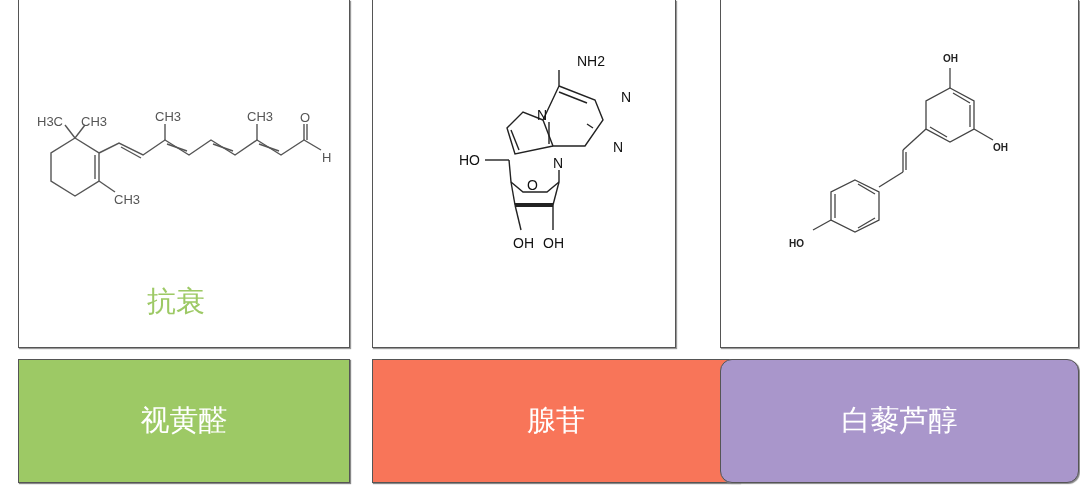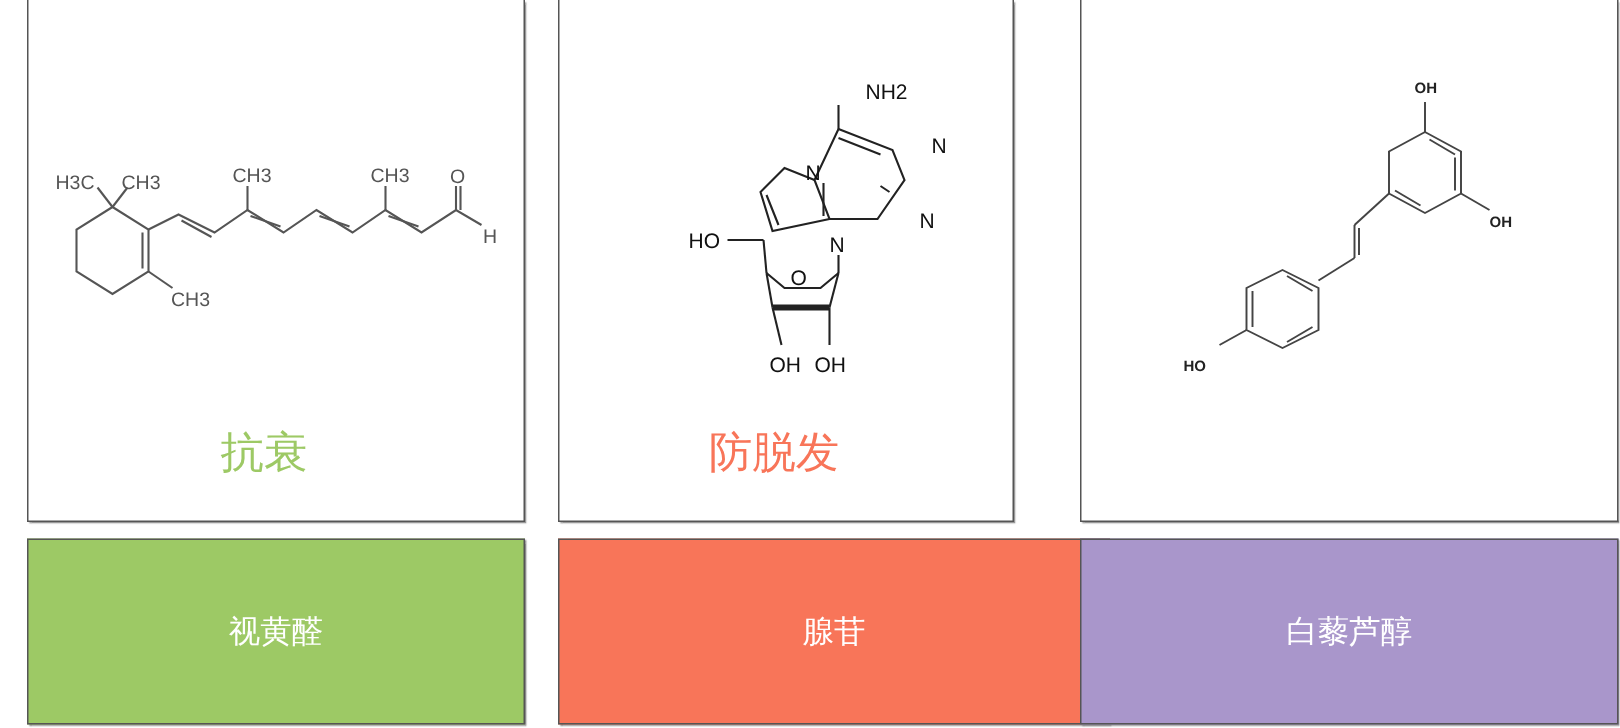--- a/index.html
+++ b/index.html
@@ -1,20 +1,20 @@
 <!DOCTYPE html>
 <html><head>
 <meta charset="utf-8">
 <style>
   html,body{margin:0;padding:0;background:#ffffff;}
   body{width:1080px;height:485px;position:relative;overflow:hidden;font-family:"DejaVu Sans",sans-serif;}
   .card{position:absolute;top:0;height:348px;background:#fff;border:1px solid #555;border-top:none;box-sizing:border-box;box-shadow:1px 1px 1px #999;}
   .card svg{position:absolute;left:0;top:0;}
   .caption{position:absolute;left:0;right:16px;top:282px;text-align:center;font-size:29px;font-family:"DejaVu Sans",sans-serif;}
-  .tile{position:absolute;top:359px;height:124px;box-sizing:border-box;border:1px solid #555;display:flex;align-items:center;justify-content:center;color:#fff;font-size:21px;box-shadow:1px 1px 1px #888;}
+  .tile{position:absolute;top:359px;height:124px;box-sizing:border-box;border:1px solid #555;display:flex;align-items:center;justify-content:center;color:#fff;font-size:29px;box-shadow:1px 1px 1px #888;}
   svg text{font-family:"Liberation Sans",sans-serif;}
 </style>
 </head>
 <body>
 
 <div class="card" style="left:18px;width:332px;padding-left:41px;">
   <svg width="332" height="260" viewBox="0 0 332 260">
     <g stroke="#555" stroke-width="1.4" fill="none">
 
       <polyline points="56,138 32,153 32,181 56,196 80,181 80,153 56,138"></polyline>
@@ -77,21 +77,20 @@
       <text x="248" y="102">N</text>
       <text x="164" y="120">N</text>
       <text x="240" y="152">N</text>
       <text x="180" y="168">N</text>
       <text x="86" y="165">HO</text>
       <text x="154" y="190">O</text>
       <text x="140" y="248">OH</text>
       <text x="170" y="248">OH</text>
     </g>
   </svg>
-  <div class="caption" style="color:#f87559;">防脱发</div>
 </div>
 
 <div class="card" style="left:720px;width:359px;">
   <svg width="359" height="260" viewBox="0 0 359 260">
     <g stroke="#444" stroke-width="1.3" fill="none">
       <polygon points="229,88 253,101 253,129 229,142 205,129 205,101"></polygon>
       <line x1="232" y1="93" x2="249" y2="103"></line>
       <line x1="249" y1="105" x2="249" y2="127"></line>
       <line x1="209" y1="127" x2="226" y2="137"></line>
       <line x1="229" y1="88" x2="229" y2="68"></line>
@@ -113,15 +112,15 @@
     </g>
   </svg>
 </div>
 
 <div class="tile" style="left:18px;width:332px;background:#9dc965;">
   <span>视黄醛</span>
 </div>
 <div class="tile" style="left:372px;width:368px;background:#f87559;">
   <span>腺苷</span>
 </div>
-<div class="tile" style="left:720px;width:359px;background:#a996cb;">
+<div class="tile" style="left:720px;width:359px;background:#a996cb;border-radius:12px;">
   <span>白藜芦醇</span>
 </div>
 
 </body></html>

